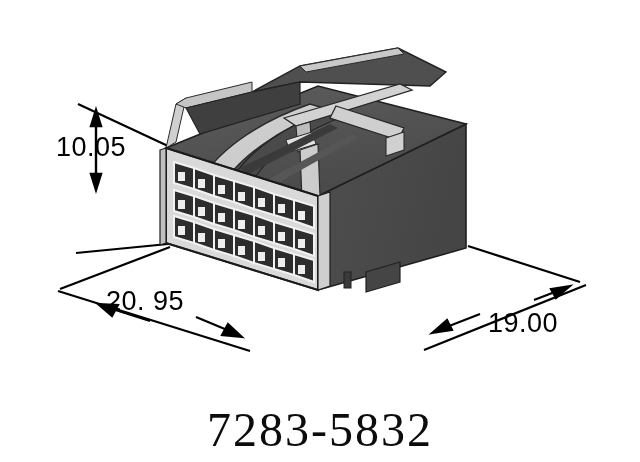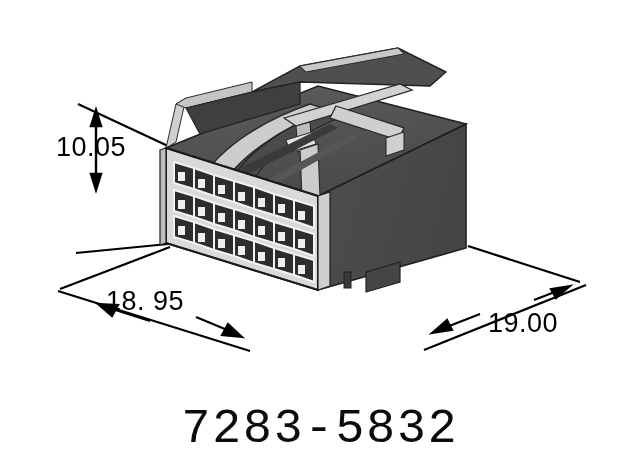--- a/index.html
+++ b/index.html
@@ -48,21 +48,21 @@
     top: 296px;
     font-size: 27px;
     margin-top: 14px;
   }
   #part-number {
     position: absolute;
     left: 0;
     top: 402px;
     width: 640px;
     text-align: center;
-    font-family: Liberation Mono, monospace;
+    font-family: Liberation Serif, serif;
     font-size: 48px;
     letter-spacing: 2px;
     color: #0c0c0c;
     white-space: pre;
   }
 </style>
 </head>
 <body>
 
 <div id="root">
@@ -217,19 +217,19 @@
       <polyline points="166,148 318,196 318,290 166,243 166,148" fill="none" stroke="#1c1c1c" stroke-width="2"></polyline>
 
       <polygon points="160,150 166,148 166,243 160,245" fill="#bfbfbf" stroke="#1f1f1f" stroke-width="1.2"></polygon>
 
       <polygon points="318,196 330,192 330,286 318,290" fill="#cfcfcf" stroke="#1f1f1f" stroke-width="1.2"></polygon>
     </g>
   </svg>
 
   <div class="dim-text" id="dim-height-label">10.05</div>
 
-  <div class="dim-text" id="dim-width-left-label">18. 95</div>
+  <div class="dim-text" id="dim-width-left-label">20. 95</div>
 
   <div class="dim-text" id="dim-depth-right-label">19.00</div>
 
   <div id="part-number">7283-5832</div>
 
 </div>
 
 </body></html>

